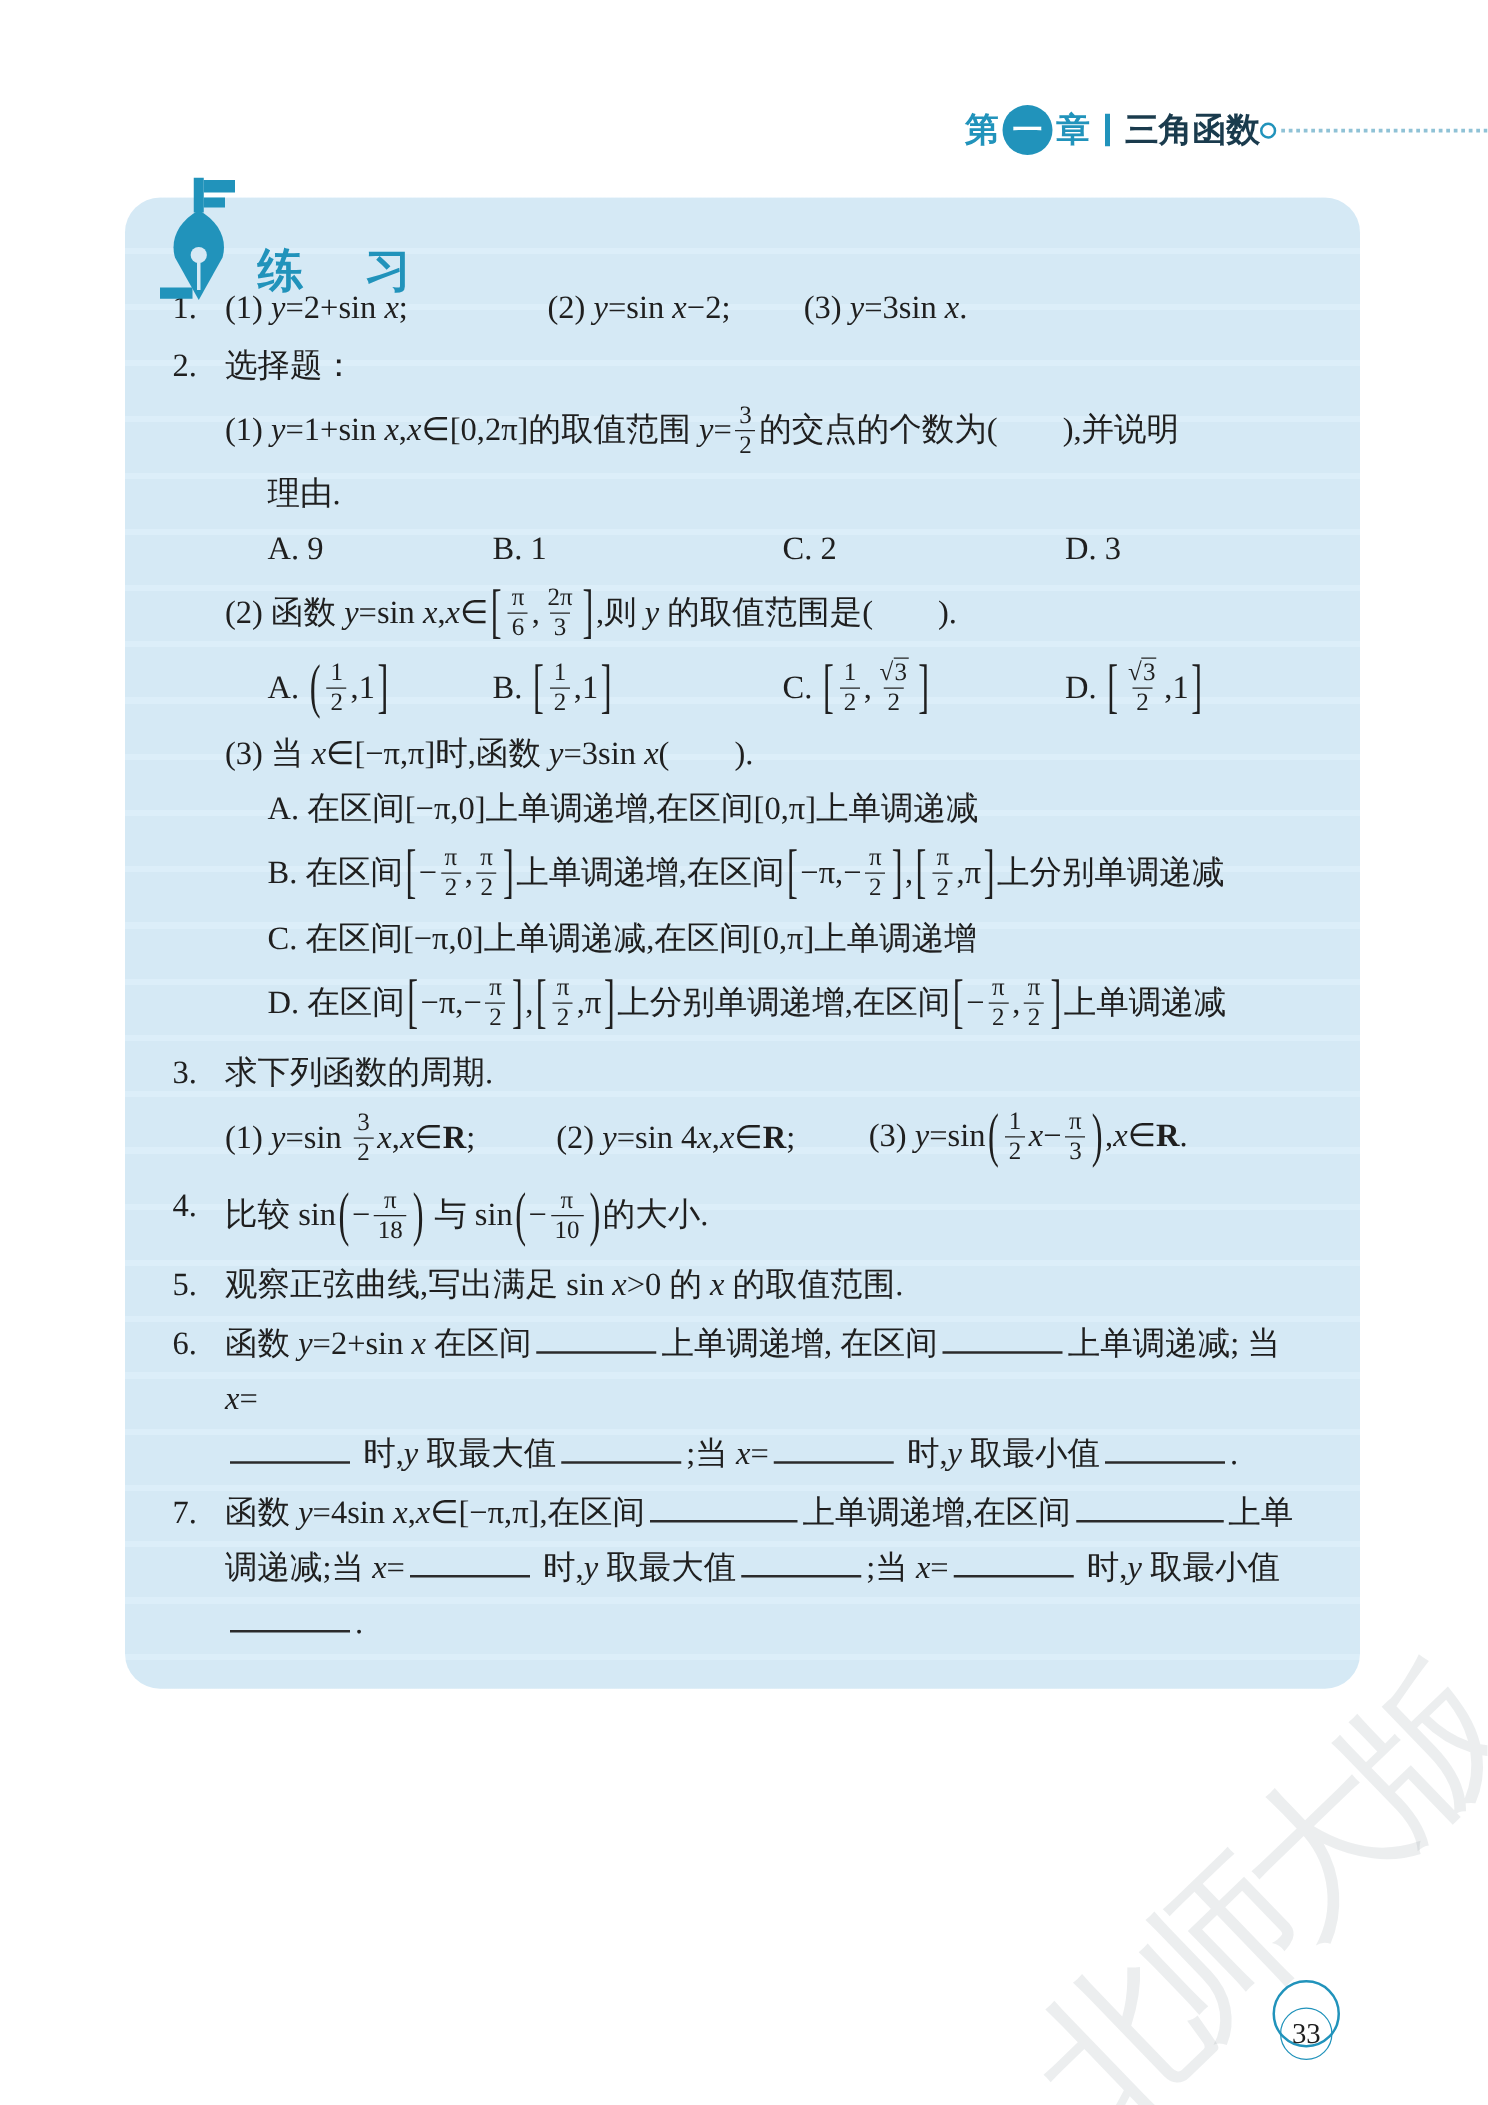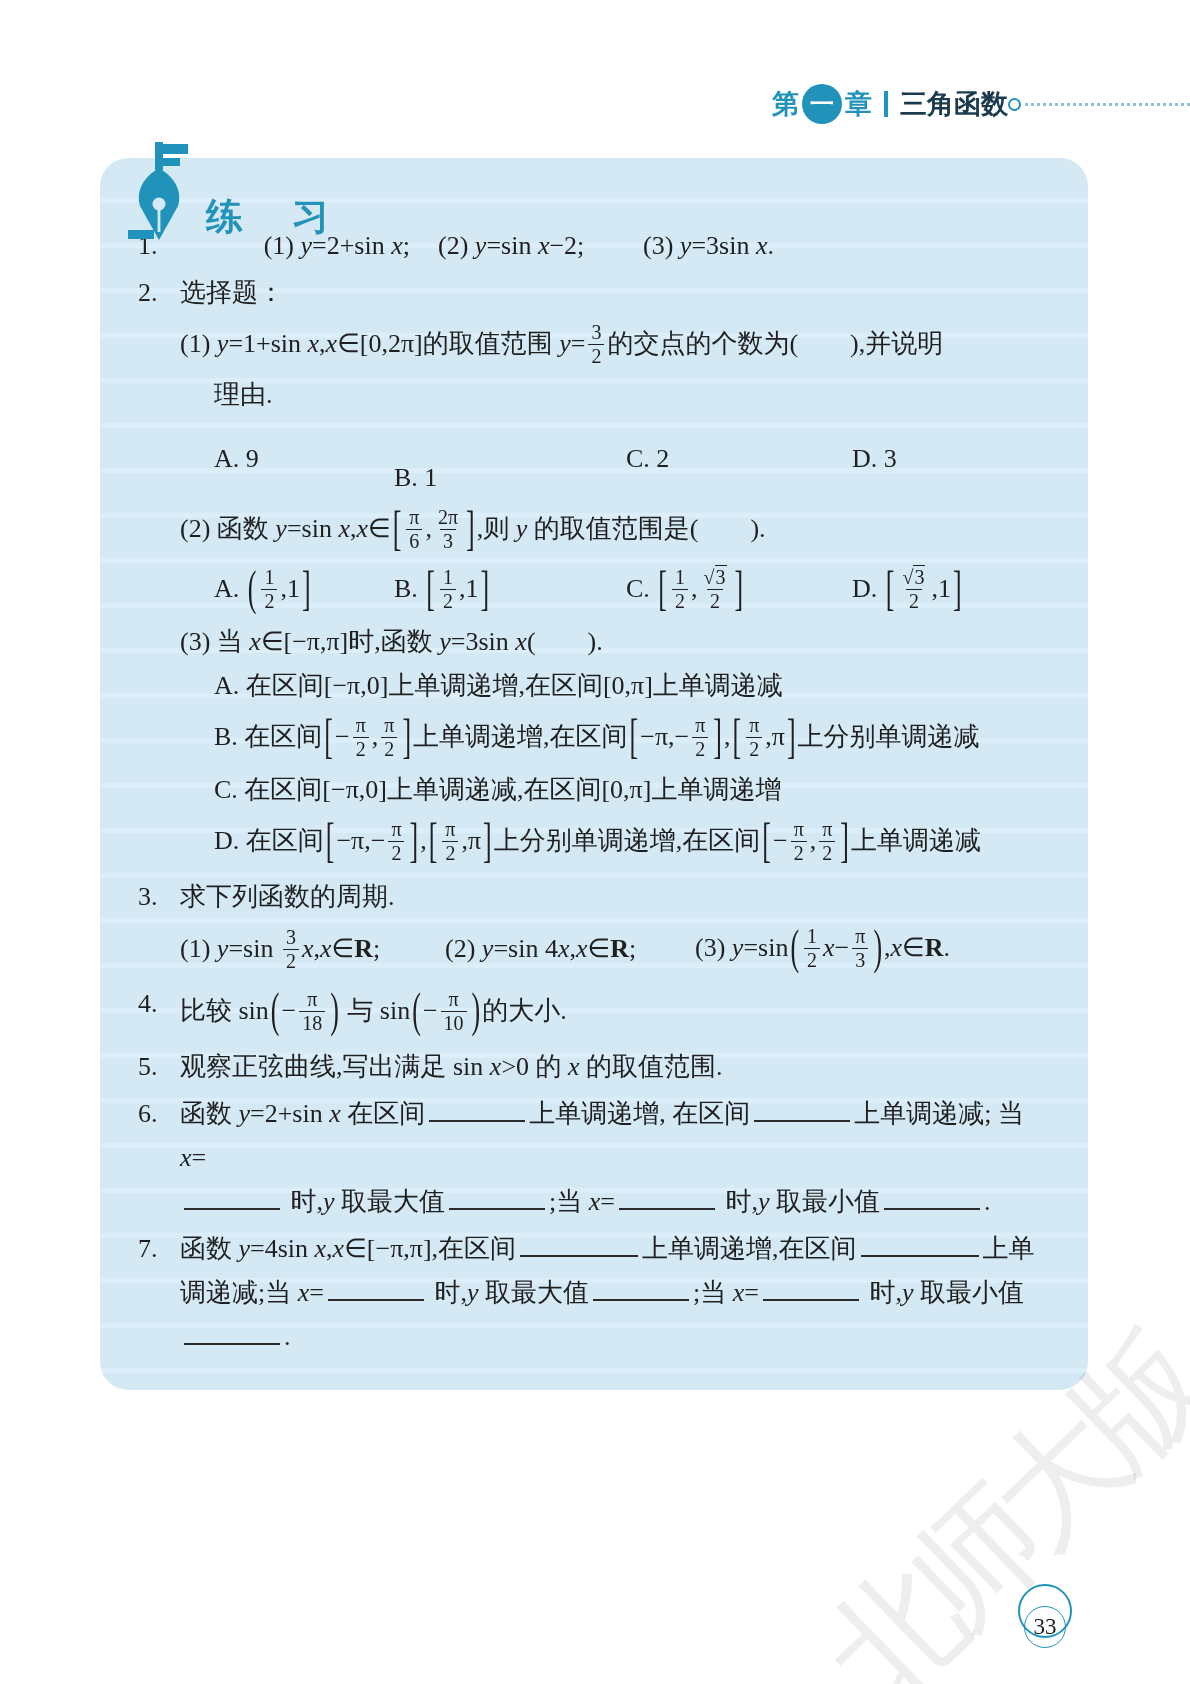--- a/index.html
+++ b/index.html
@@ -90,38 +90,38 @@
       <rect x="29.6" y="68" width="2.8" height="22" fill="#d5e9f5"></rect>
       <rect x="0" y="88" width="26" height="9" fill="#2193bb"></rect>
     </svg>
     <div class="practice-title">练　习</div>
   </div>
   <div id="exercise-list">
       <div class="ex">
         <div class="ex-num">1.</div>
         <div class="ex-body">
           <div class="exline cols">
-            <span class="col" style="width: 230px; text-align: right;"><span class="tk-rm">(1) </span><span class="tk-it">y</span><span class="tk-rm">=2+sin </span><span class="tk-it">x</span><span class="tk-rm">;</span></span>
+            <span class="col" style="width: 230px;"><span class="tk-rm">(1) </span><span class="tk-it">y</span><span class="tk-rm">=2+sin </span><span class="tk-it">x</span><span class="tk-rm">;</span></span>
             <span class="col" style="width: 205px; margin-left: 28px;"><span class="tk-rm">(2) </span><span class="tk-it">y</span><span class="tk-rm">=sin </span><span class="tk-it">x</span><span class="tk-rm">−2;</span></span>
             <span class="col"><span class="tk-rm">(3) </span><span class="tk-it">y</span><span class="tk-rm">=3sin </span><span class="tk-it">x</span><span class="tk-rm">.</span></span>
           </div>
         </div>
       </div>
       <div class="ex">
         <div class="ex-num">2.</div>
         <div class="ex-body">
           <div class="exline"><span class="tk-cn">选择题：</span></div>
           <div class="exline tall"><span class="tk-rm">(1) </span><span class="tk-it">y</span><span class="tk-rm">=1+sin </span><span class="tk-it">x</span><span class="tk-rm">,</span><span class="tk-it">x</span><span class="tk-rm">∈[0,2π]</span><span class="tk-cn">的取值范围 </span><span class="tk-it">y</span><span class="tk-rm">=</span><span class="frac">
               <span class="fnum">3</span>
               <span class="fden">2</span>
             </span><span class="tk-cn">的交点的个数为(　　),并说明</span></div>
           <div class="exline ind2"><span class="tk-cn">理由.</span></div>
           <div class="exline ind2 cols">
             <span class="col" style="width: 180px;"><span class="tk-rm">A. 9</span></span>
-            <span class="col" style="width: 232px; margin-top: 39px;"><span class="tk-rm">B. 1</span></span>
+            <span class="col" style="width: 232px;"><span class="tk-rm">B. 1</span></span>
             <span class="col" style="width: 226px;"><span class="tk-rm">C. 2</span></span>
             <span class="col"><span class="tk-rm">D. 3</span></span>
           </div>
           <div class="exline tall"><span class="tk-rm">(2) </span><span class="tk-cn">函数 </span><span class="tk-it">y</span><span class="tk-rm">=sin </span><span class="tk-it">x</span><span class="tk-rm">,</span><span class="tk-it">x</span><span class="tk-rm">∈</span><span class="bdelim">[</span><span class="frac">
               <span class="fnum">π</span>
               <span class="fden">6</span>
             </span><span class="tk-rm">,</span><span class="frac">
               <span class="fnum">2π</span>
               <span class="fden">3</span>
             </span><span class="bdelim">]</span><span class="tk-cn">,则 </span><span class="tk-it">y</span><span class="tk-cn"> 的取值范围是(　　).</span></div>

